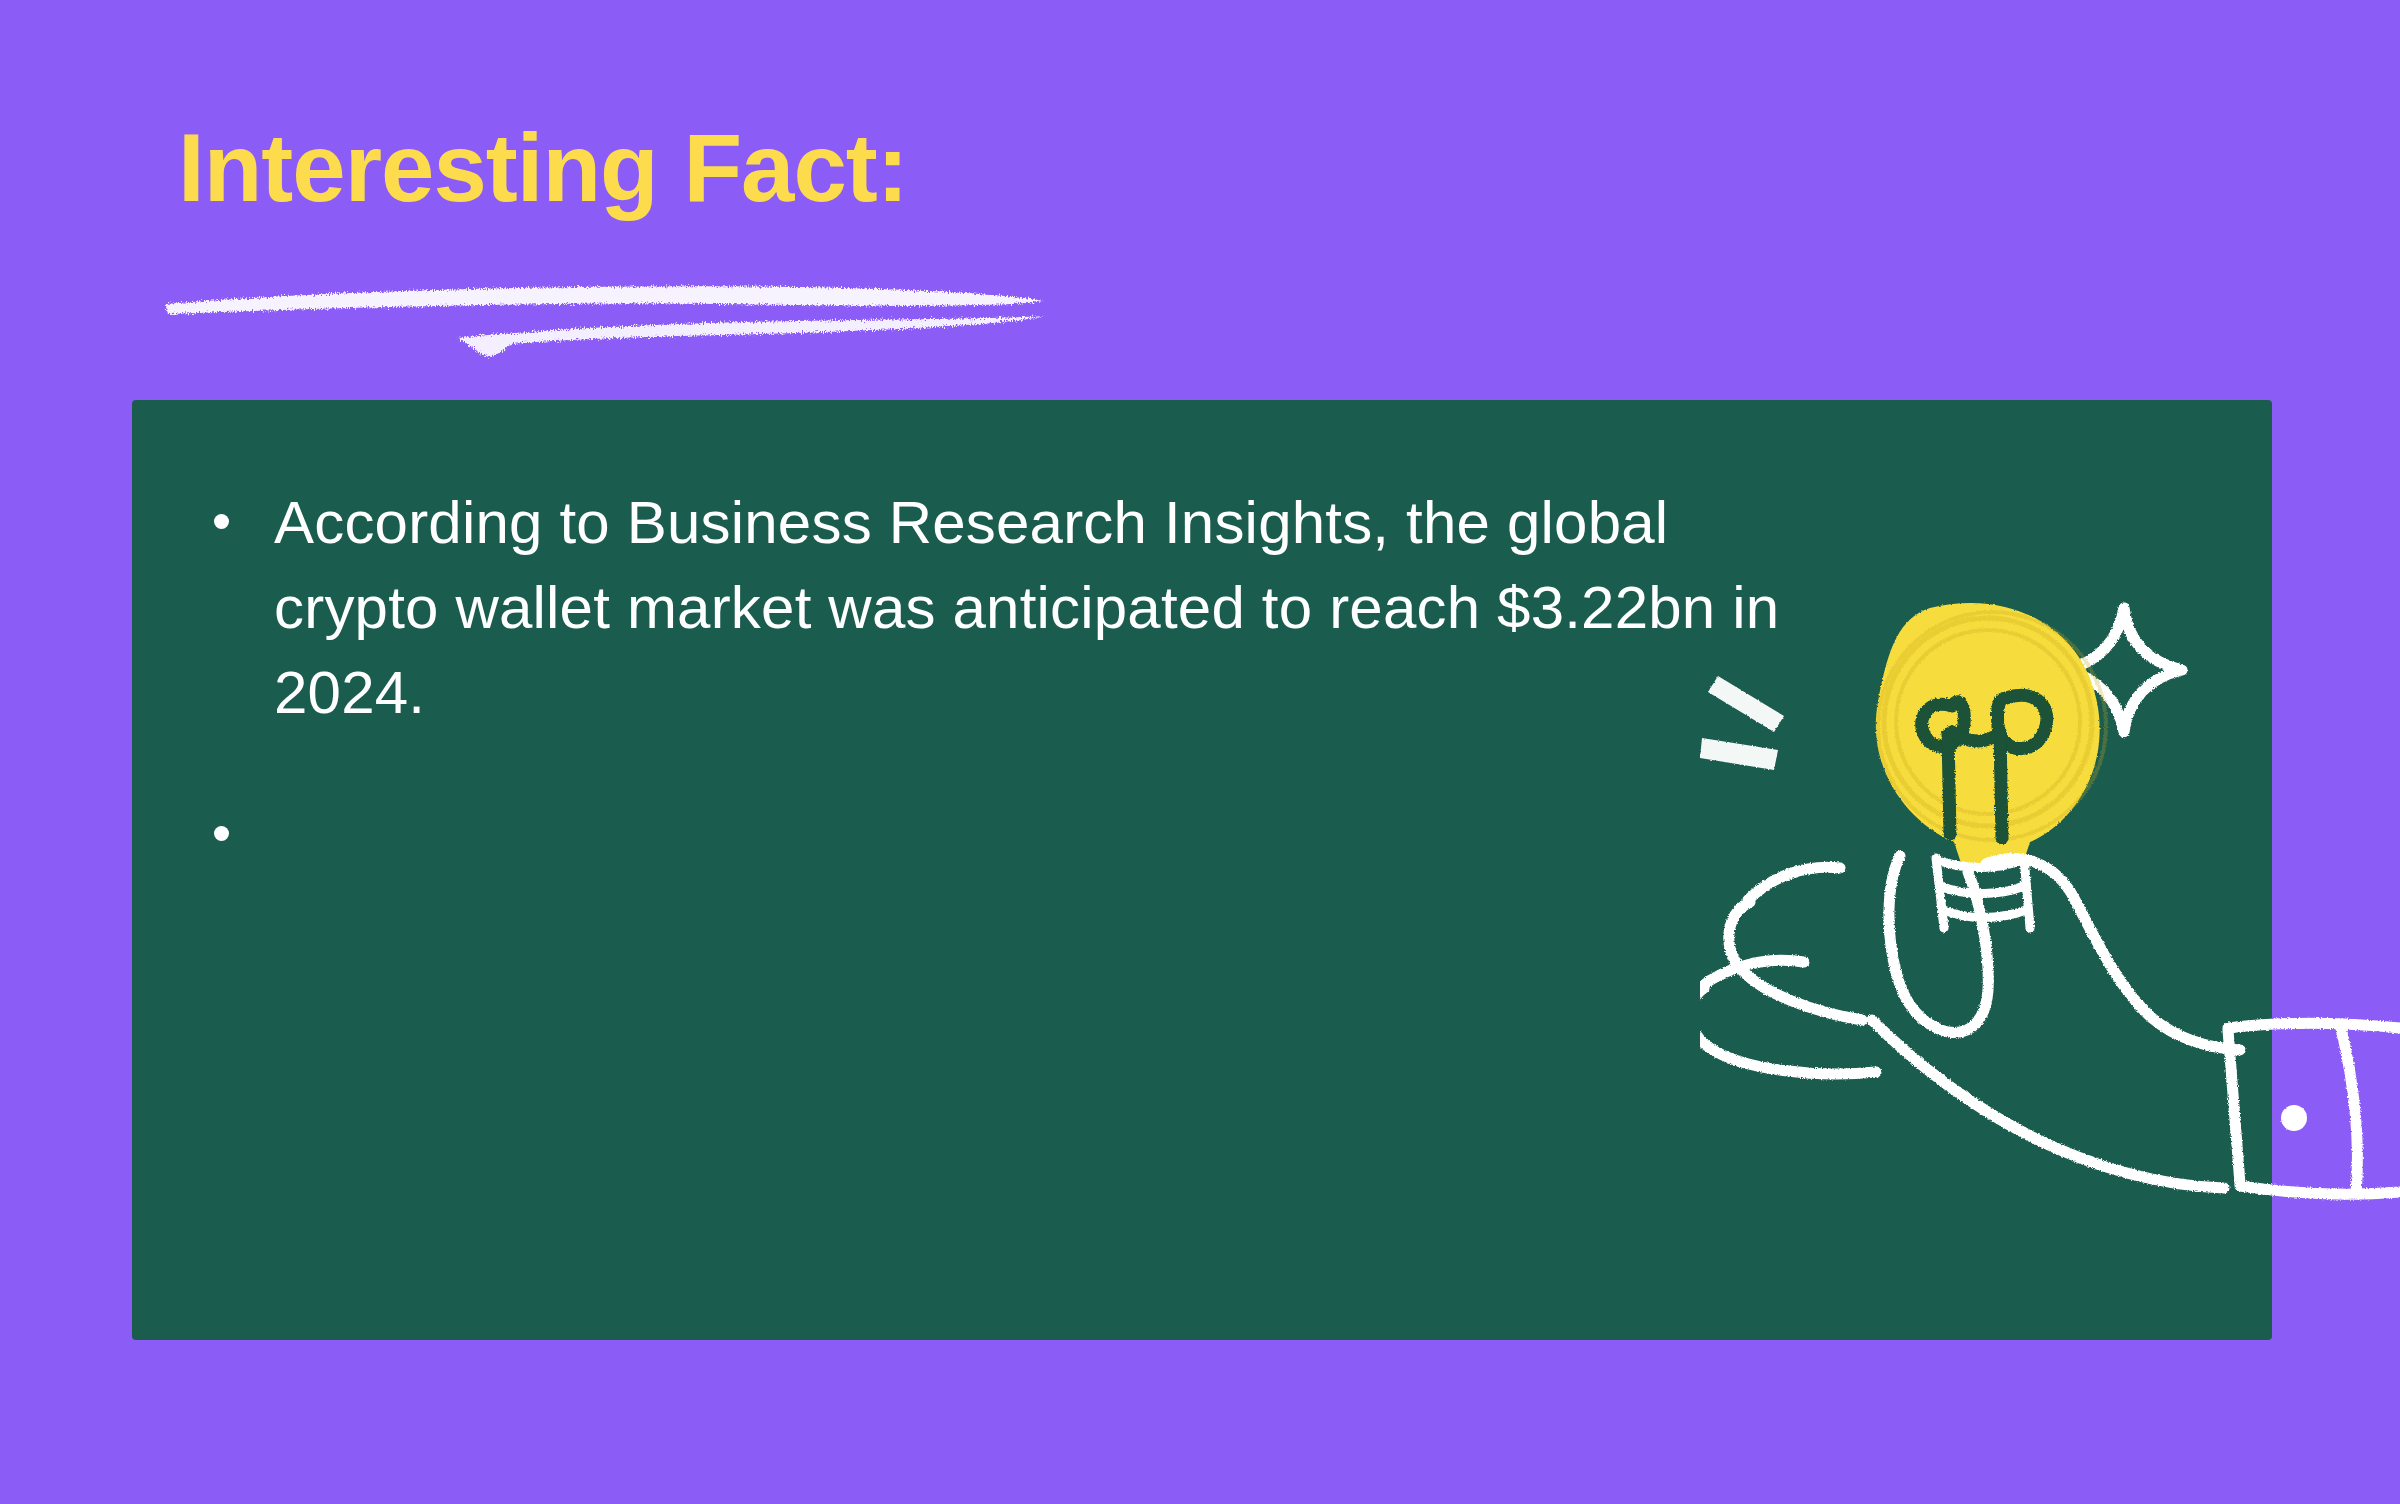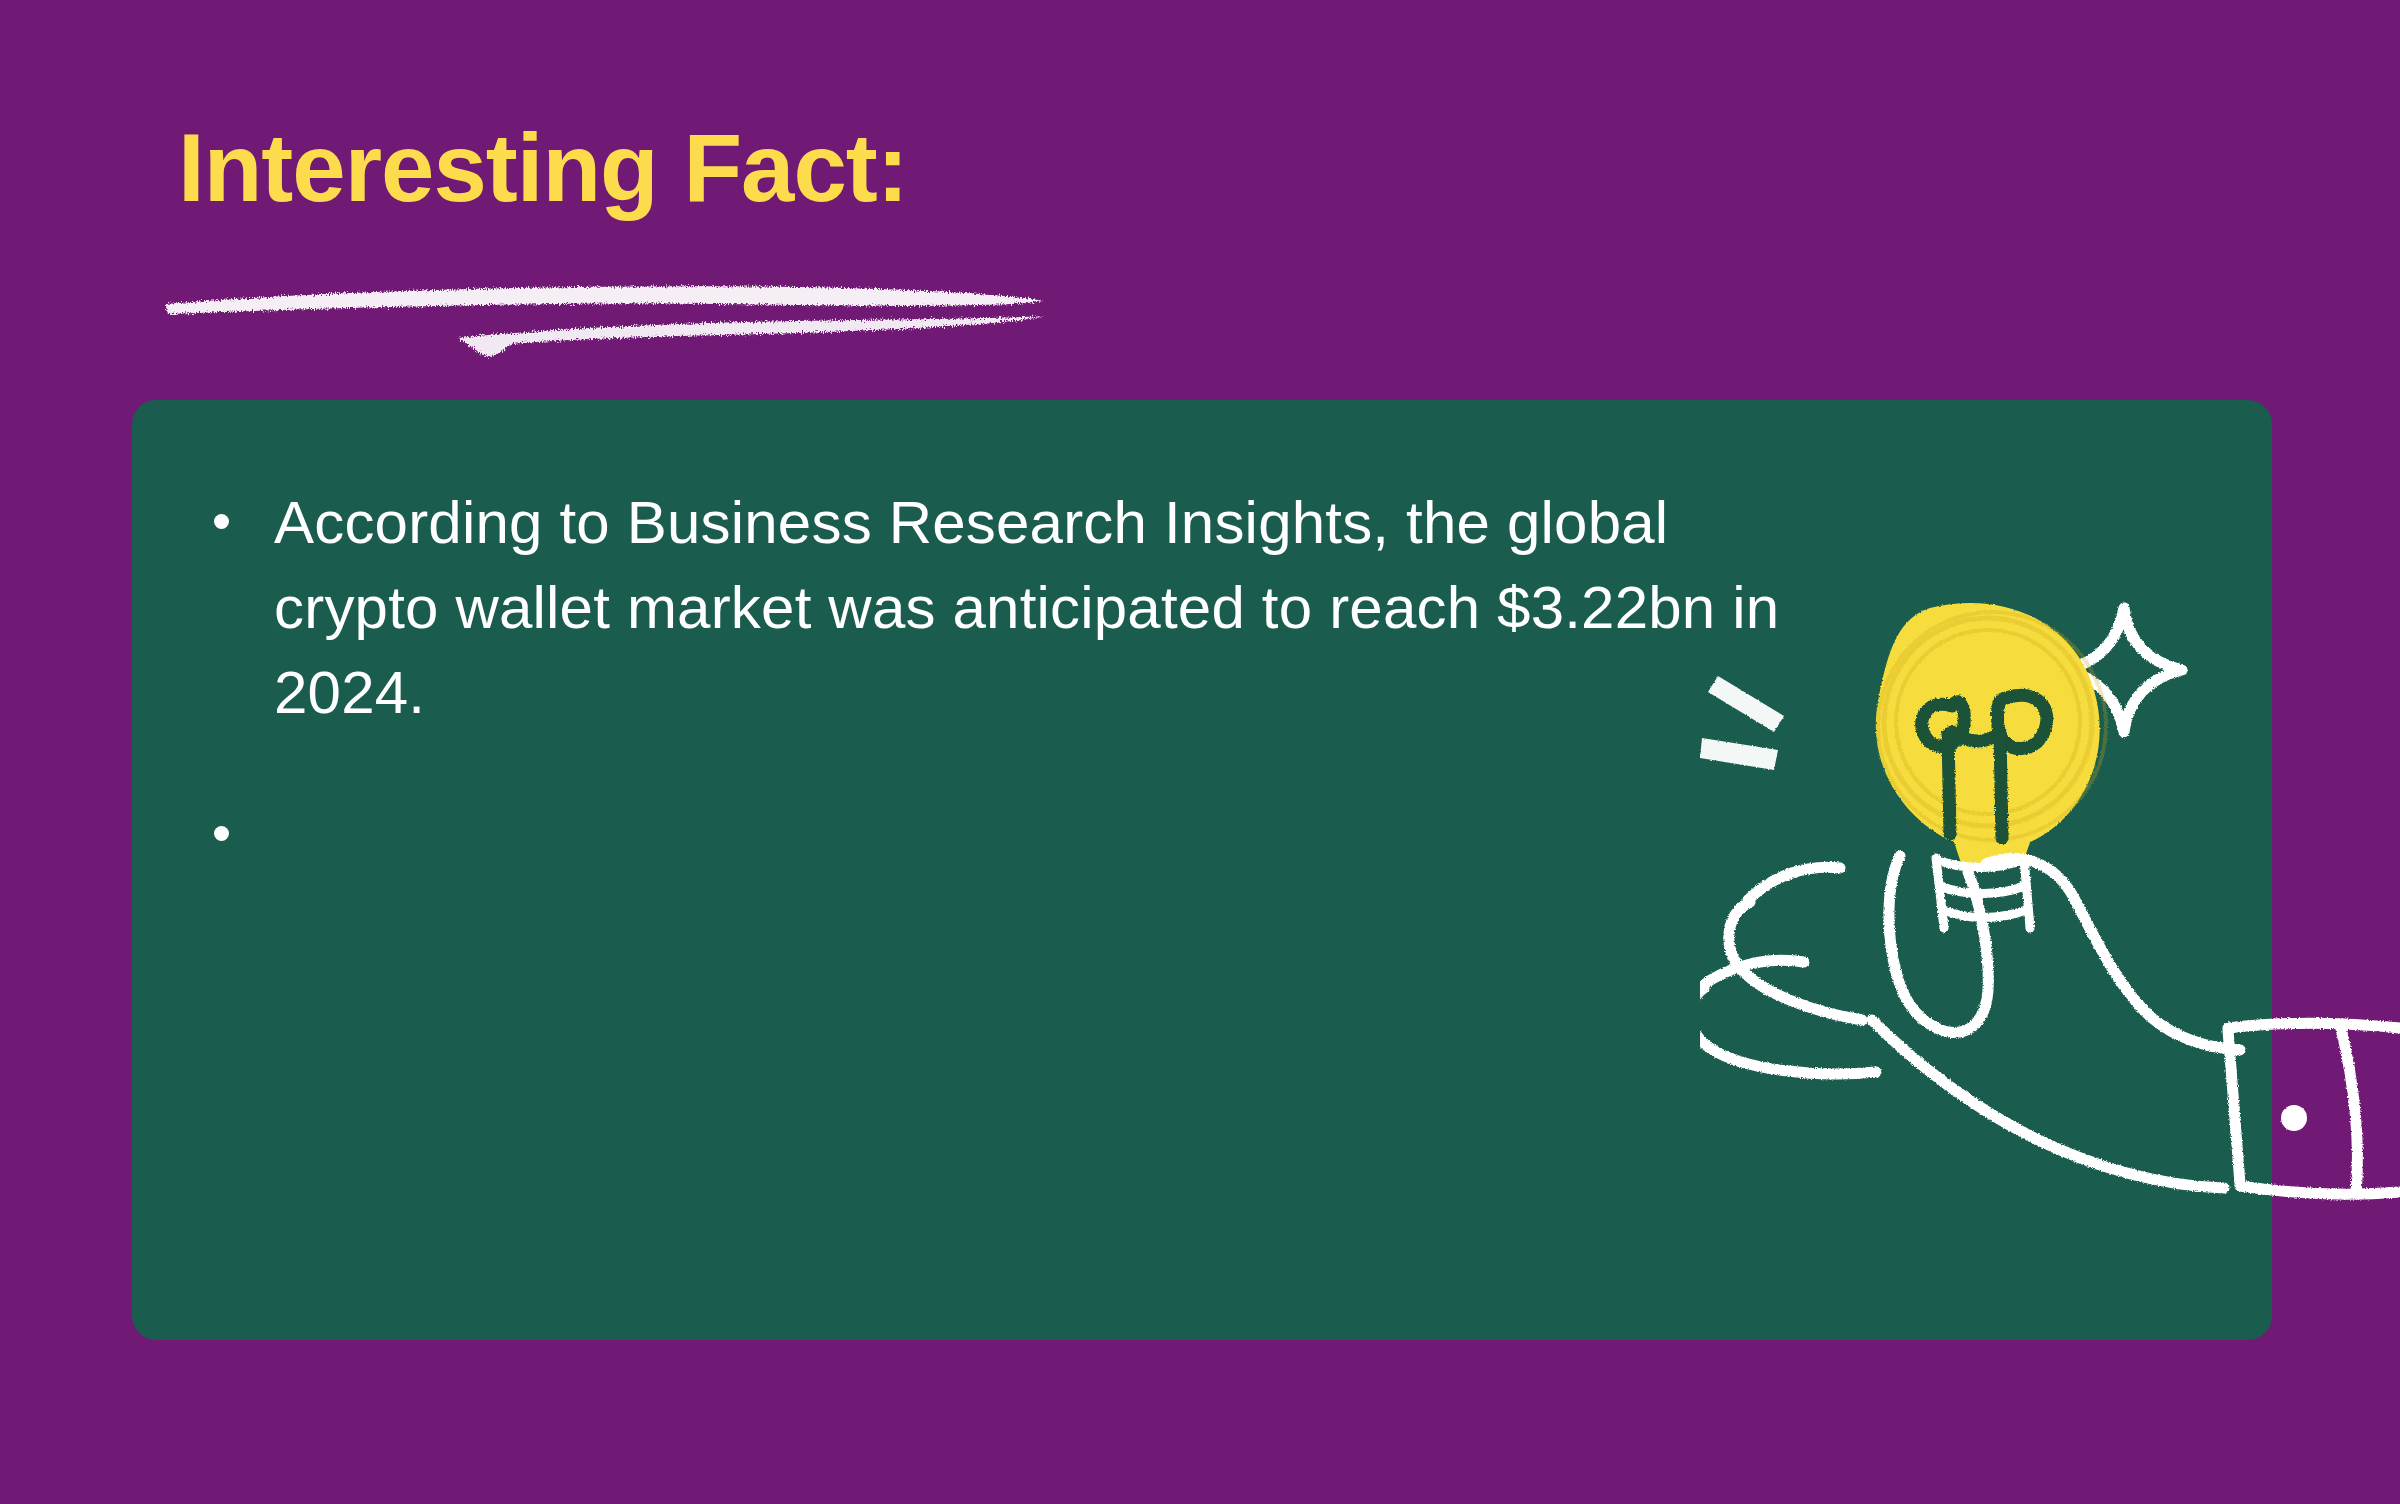--- a/index.html
+++ b/index.html
@@ -12,21 +12,21 @@
     height: 1504px;
     overflow: hidden;
     font-family: "Liberation Sans", sans-serif;
     -webkit-font-smoothing: antialiased;
   }
 
   #slide {
     position: relative;
     width: 2400px;
     height: 1504px;
-    background: #701a75;
+    background: #8b5cf6;
     overflow: hidden;
   }
 
   
   .heading-block {
     position: absolute;
     left: 178px;
     top: 118px;
     width: 1100px;
   }
@@ -49,21 +49,21 @@
   }
 
   
   .fact-card {
     position: absolute;
     left: 132px;
     top: 400px;
     width: 2140px;
     height: 940px;
     background: #1A5C4E;
-    border-radius: 24px;
+    border-radius: 4px;
   }
 
   
   .bullet-list {
     position: absolute;
     left: 60px;
     top: 80px;
     width: 1620px;
     margin: 0;
     padding: 0;

